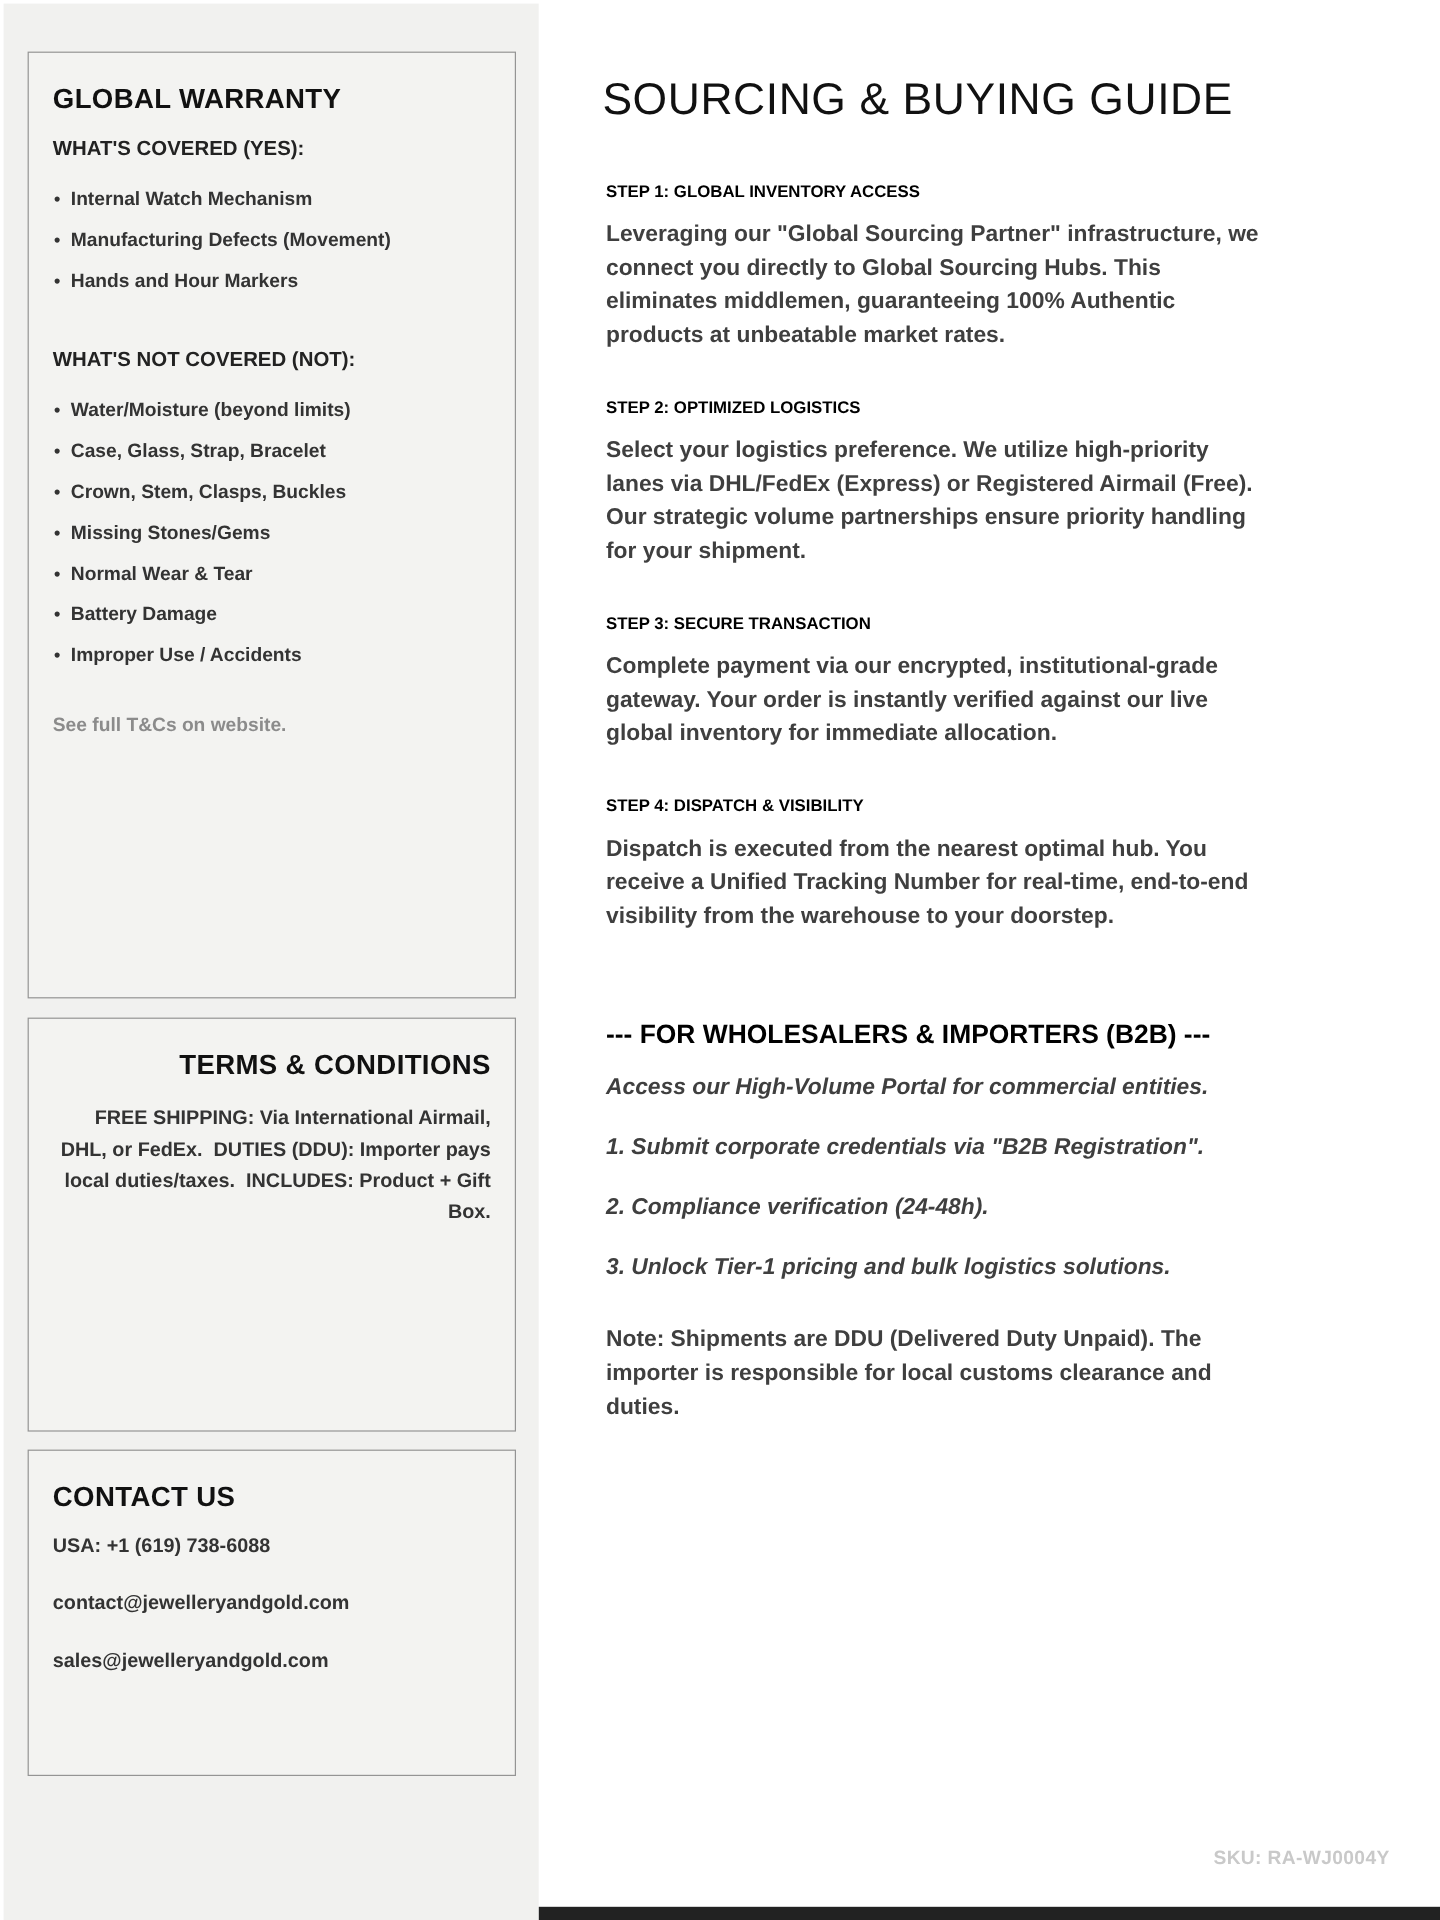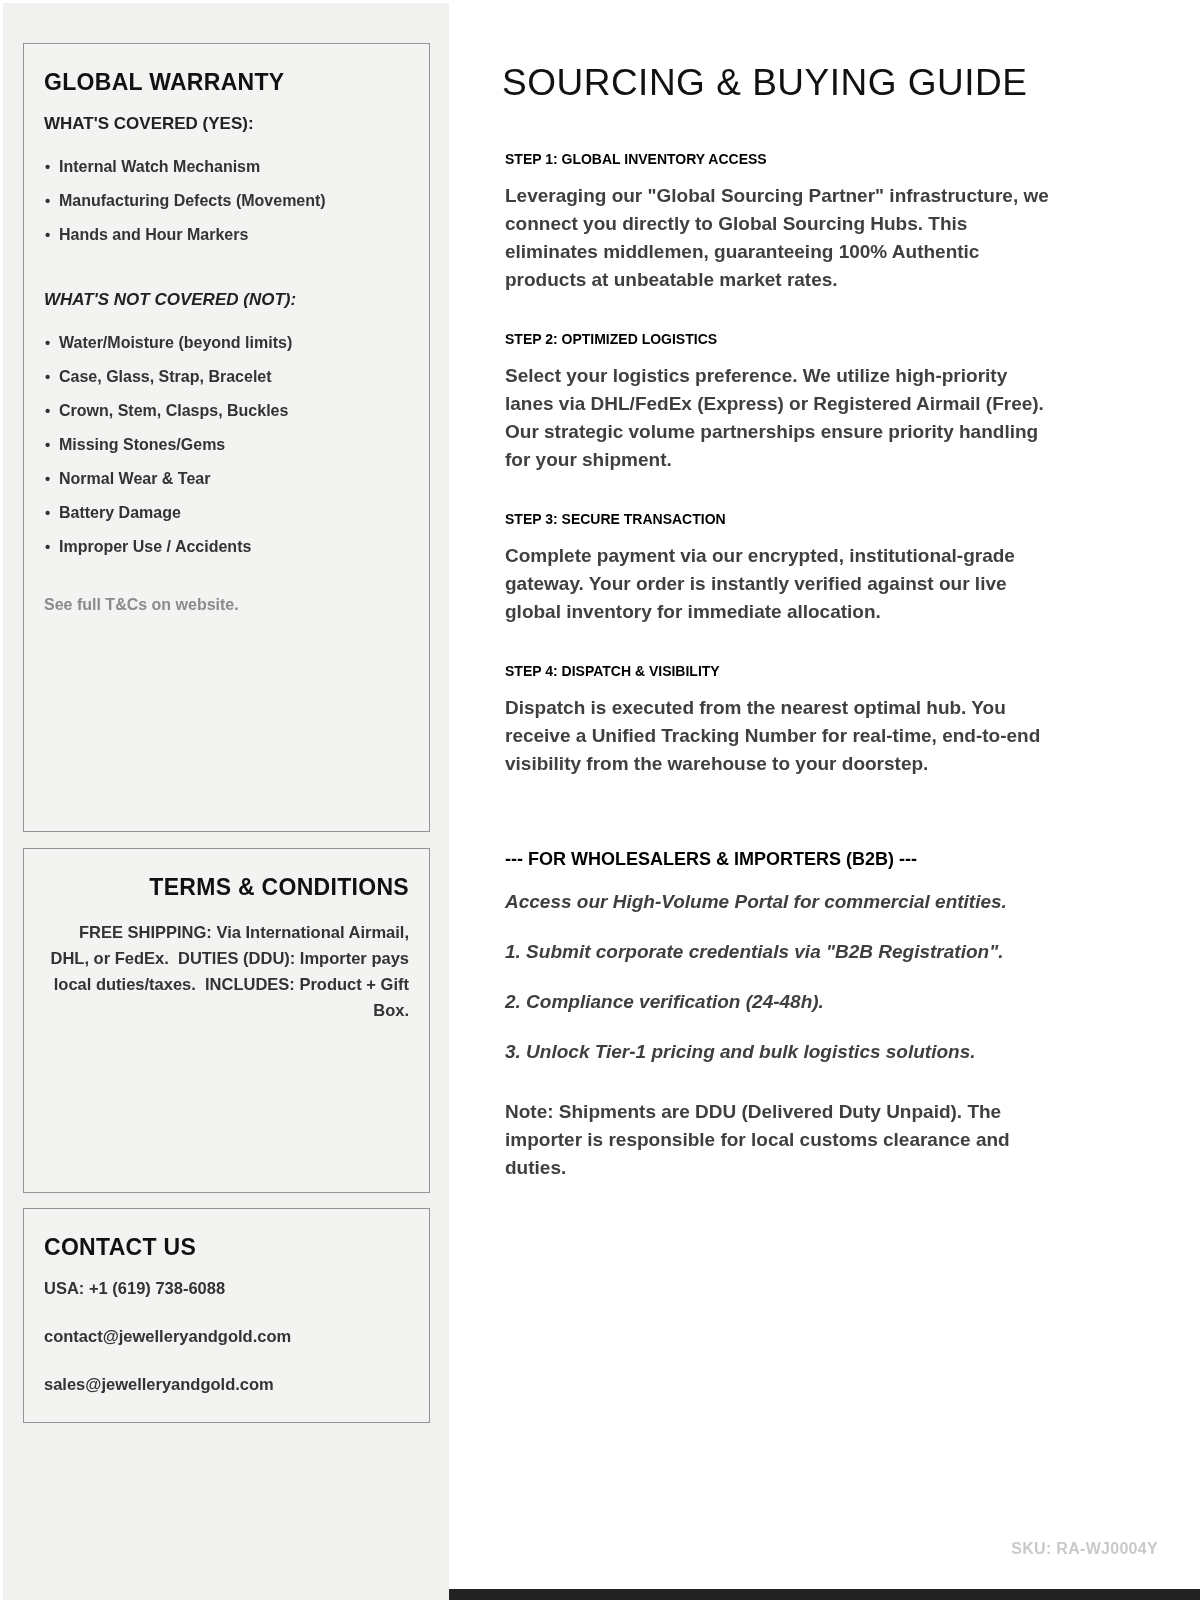--- a/index.html
+++ b/index.html
@@ -19,31 +19,31 @@
     background:#f1f1ef;
   }
   .box {
     position:absolute; left:20px; width:407px;
     border:1px solid #949494;
     background:#f3f3f1;
     padding:22px 17px;
   }
   .box-warranty { top:40px;  height:789px; }
   .box-terms    { top:845px; height:345px;text-align:right; }
-  .box-contact  { top:1205px; height:215px; }
+  .box-contact  { top:1205px; height:272px; }
 
   .box-title {
     font-size:23px; font-weight:700; color:#111;
     letter-spacing:0.3px; margin-bottom:12px;
   }
   .sub-heading {
     font-size:17px; font-weight:700; color:#222;
     margin:4px 0 10px;
   }
-  .sub-heading.second { margin-top:32px;font-style:italic; }
+  .sub-heading.second { margin-top:32px; }
   .bullet-list { list-style:none; }
   .bullet-list li {
     font-size:16px; font-weight:700; color:#333;
     line-height:20px; padding:7px 0 7px 15px;
     position:relative;
   }
   .bullet-list li::before {
     content:"•"; position:absolute; left:1px; top:7px;
     font-size:15px; color:#333;
   }
@@ -75,21 +75,21 @@
   .step { margin-bottom:25px; }
   .step-heading {
     font-size:14px; font-weight:700; color:#000;
     margin-bottom:9px;
   }
   .body-text {
     font-size:19px; font-weight:700; color:#3f3f3f;
     line-height:28px; max-width:562px;
   }
   .b2b-heading {
-    font-size:18px; font-weight:700; color:#000;
+    font-size:22px; font-weight:700; color:#000;
     margin:34px 0 12px;
   }
   .b2b-item { margin-bottom:16px;font-style:italic; }
   .b2b-note { margin-top:26px; }
 
   .sku {
     position:absolute; right:42px; bottom:42px;
     font-size:16px; font-weight:700; color:#c9c9c9;
     letter-spacing:0.3px;
   }

